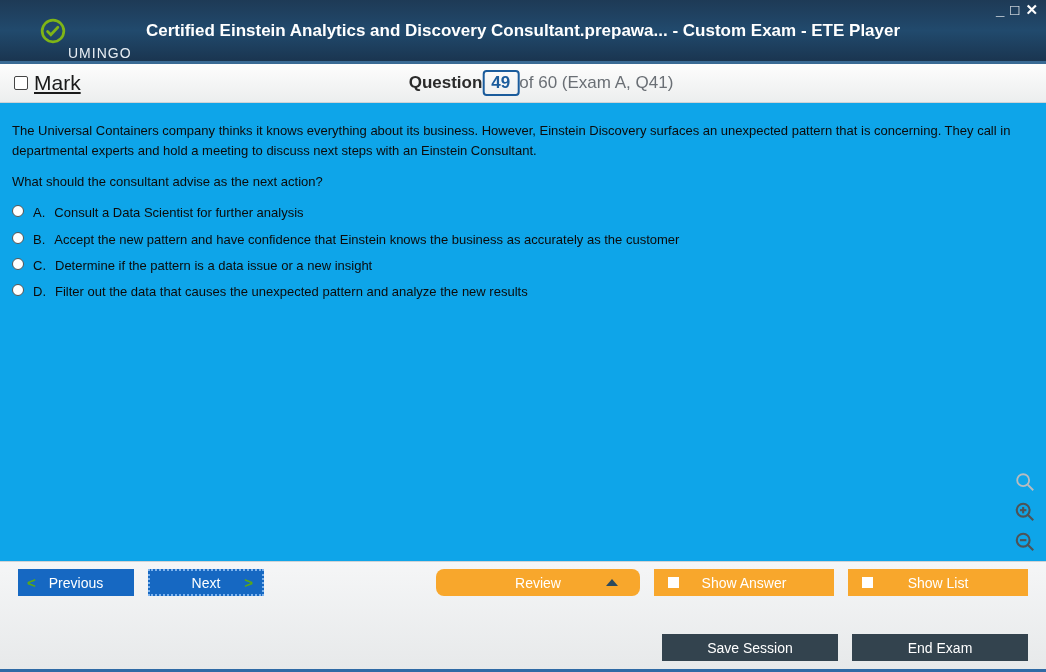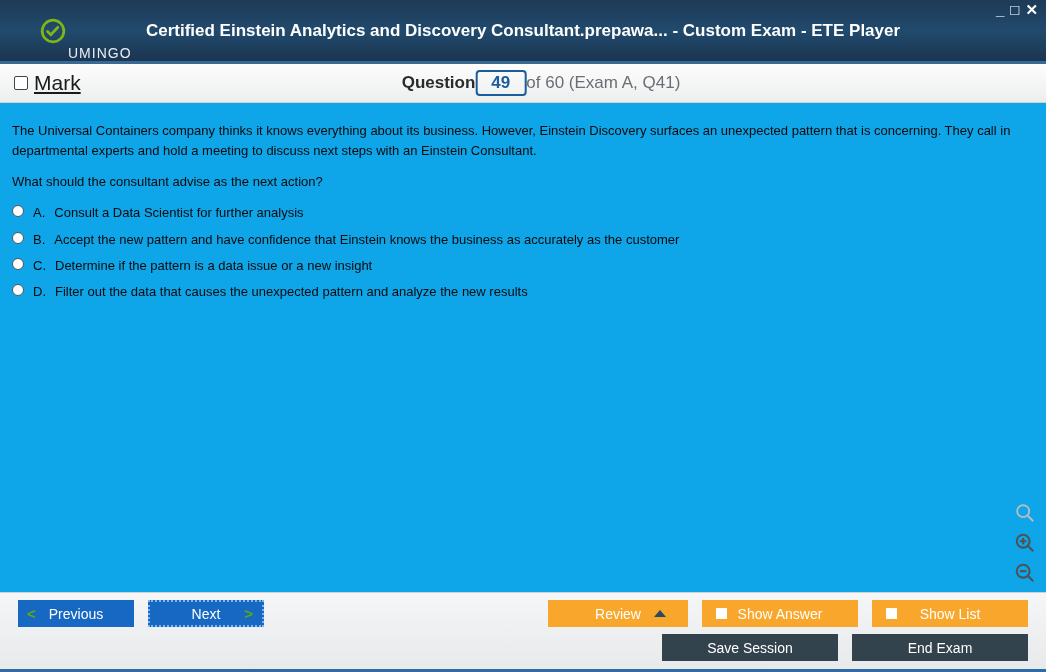--- a/index.html
+++ b/index.html
@@ -77,21 +77,21 @@
 }
 .mark-label { color:#1a1a1a; font-size:21px; text-decoration: underline; cursor:pointer;}
 .q-center {
   position:absolute; left:50%; transform:translateX(-50%);
   display:flex; align-items:center; gap:0;
   font-size:17px; color:#444;margin-left:18px;
 }
 .q-label { font-weight:700; color:#2b2b2b;}
 .q-num-box {
   border:2px solid #1b5c9c; border-radius:4px;
-  padding: 1px 14px; font-weight:700; color:#1b5c9c;
+  padding: 1px 7px; font-weight:700; color:#1b5c9c;
 }
 .q-rest { color:#6a6f75; font-size:17px;}
 .content {
   flex:1; background:#0ea5e9; padding: 18px 12px 10px 12px;
   color:#0b0b0b; font-size:13px; line-height:1.55;
   position:relative;
 }
 .question-text { margin-bottom: 11px; }
 .prompt-text { margin-bottom: 11px; }
 .choices { display:flex; flex-direction:column; gap:6px;}
@@ -121,31 +121,31 @@
   border:none;
 }
 .btn-blue { background:#1668c2; width:116px;}
 .btn-blue.next { border:2px dotted #7fb4ee; background:#1668c2;}
 .btn-amber { background:#f8a72c; }
 .btn-dark { background:#33434e; }
 .nav-group { display:flex; gap:14px;}
 .prev-chev, .next-chev { position:absolute; font-weight:700; font-size:15px;}
 .prev-chev{ left:9px; color:#5caa12;} .next-chev{ right:9px; color:#5caa12;}
 .right-row1 { margin-left:auto; display:flex; gap:14px;}
-.review-btn { width:140px; position:relative;}
+.review-btn { width:204px; position:relative;border-radius:8px;}
 .review-tri {
   position:absolute; right:22px;
   width:0;height:0;border-left:6px solid transparent;border-right:6px solid transparent;border-bottom:7px solid #2b4a5e;
 }
-.btn-amber.wbox { width:156px; position:relative;}
+.btn-amber.wbox { width:180px; position:relative;}
 .wbox .sq {
   position:absolute; left:14px; width:11px; height:11px; background:#fff;
 }
 .row2 { justify-content:flex-end; gap:14px;}
-.btn-dark { width:176px;}
+.btn-dark { width:176px;margin-top:31px;}
 </style>
 </head>
 <body>
 
 <div class="titlebar">
   <div class="logo-wrap">
     <svg class="logo-check" viewBox="0 0 24 24">
         <circle cx="12" cy="12" r="10" fill="none" stroke="currentColor" stroke-width="2.5"></circle>
         <path d="M7 12.5l3 3 6.5-7" fill="none" stroke="currentColor" stroke-width="2.5" stroke-linecap="round"></path>
       </svg>

